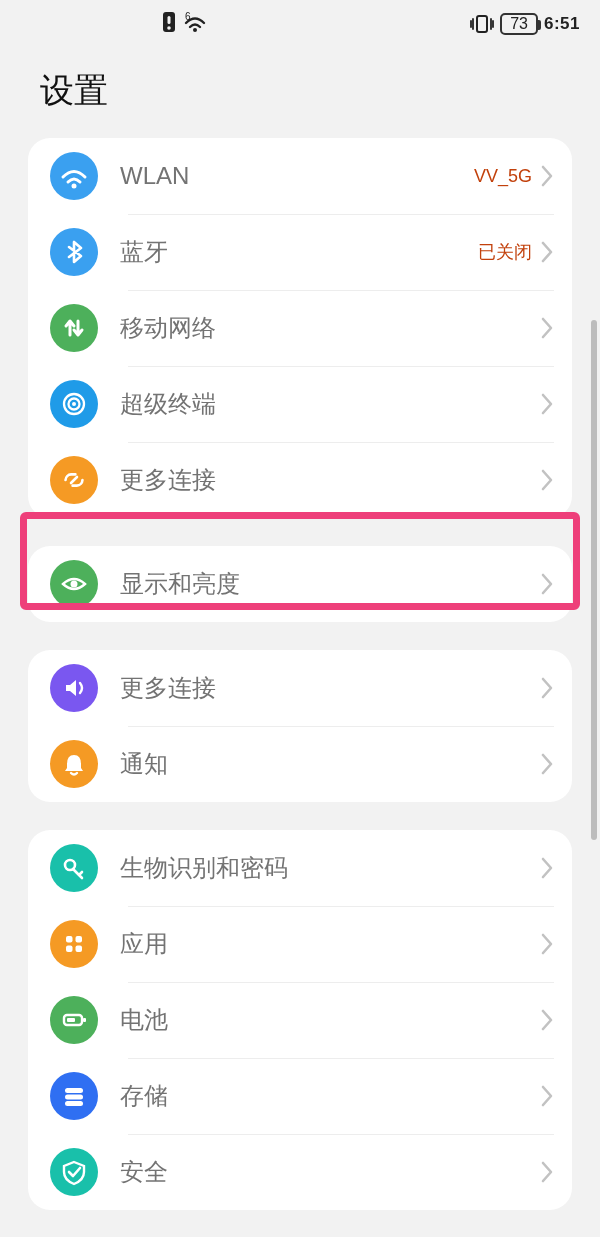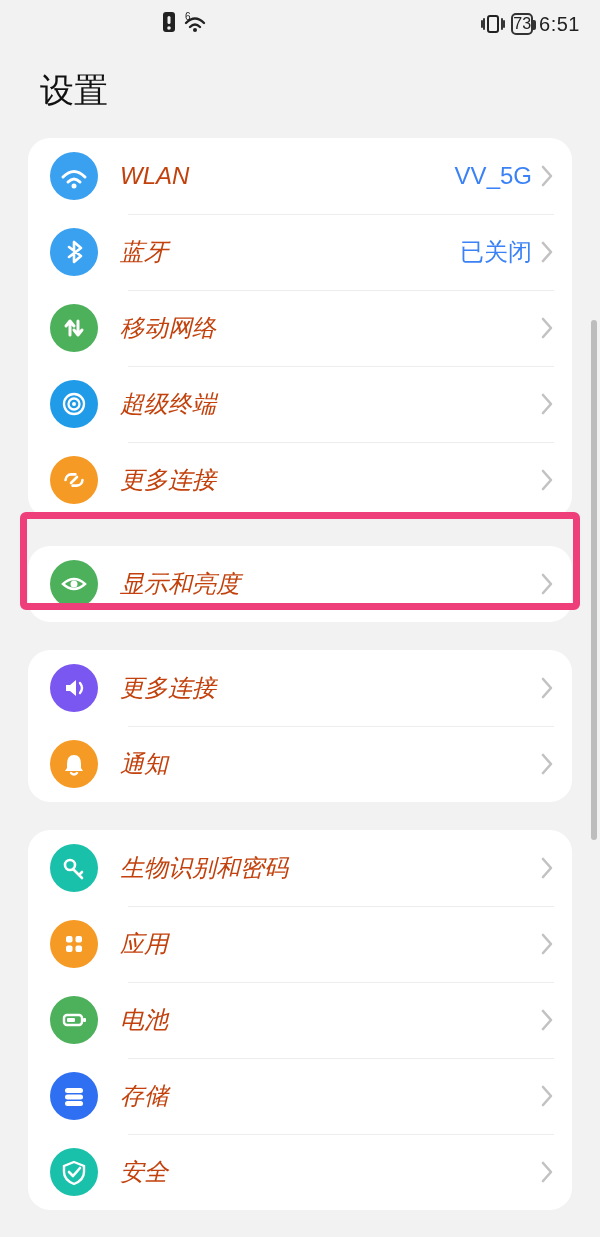--- a/index.html
+++ b/index.html
@@ -21,28 +21,28 @@
     font-size: 20px;
     color: #222;
   }
   .statusbar .center { display:flex; align-items:center; gap:4px; margin-left: 140px; }
   .statusbar .right { display:flex; align-items:center; gap:6px; margin-left:auto; }
   .sb-warn { font-weight: bold; }
   .sb-wifi { display:inline-block; }
   .sb-batt {
     display:inline-flex; align-items:center; gap:4px;
     border: 2px solid #333; border-radius: 5px;
-    padding: 0 0; font-size: 16px; height: 22px; line-height: 18px;
+    padding: 0 8px; font-size: 16px; height: 22px; line-height: 18px;
     position: relative;
   }
   .sb-batt::after{
     content:""; position:absolute; right:-5px; top:5px; width:3px; height:10px;
     background:#333; border-radius: 0 2px 2px 0;
   }
-  .sb-time { font-size: 20px; letter-spacing: 0.5px; }
+  .sb-time { font-size: 17px; letter-spacing: 0.5px; font-weight: bold; }
   .sb-vib svg { display:block; }
 
   
   .page-title {
     font-size: 34px;
     font-weight: 500;
     padding: 20px 32px 24px 40px;
     color: #111;
   }
 
@@ -73,28 +73,27 @@
     width: 48px; height: 48px;
     border-radius: 50%;
     display: flex; align-items: center; justify-content: center;
     margin: 0 22px 0 10px;
     flex-shrink: 0;
   }
   .icon-wrap svg { display:block; }
 
   .row-label {
     font-size: 24px;
-    color: #c2410c;
+    color: #737373;
     flex: 0 1 auto;
-    font-style: italic;
   }
   .row-spacer { flex: 1; }
   .row-value {
-    font-size: 24px;
-    color: #3b82f6;
+    font-size: 18px;
+    color: #c2410c;
     margin-right: 8px;
     white-space: nowrap;
   }
   .chevron {
     width: 14px; height: 24px;
     flex-shrink: 0;
   }
   .chevron svg { display:block; }
 
   

